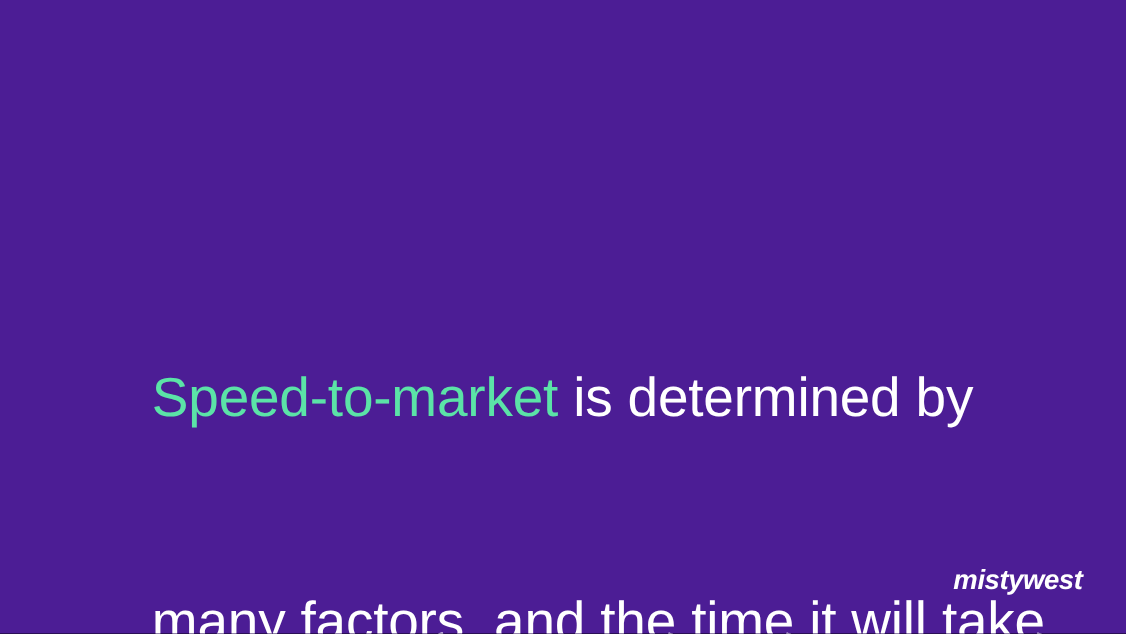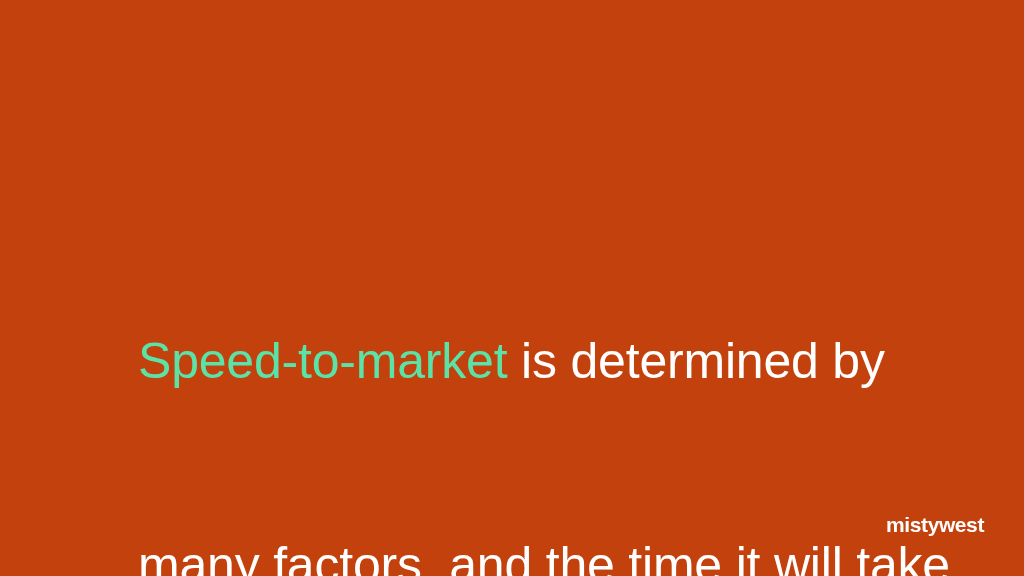--- a/index.html
+++ b/index.html
@@ -10,21 +10,21 @@
     width: 1024px;
     height: 576px;
     background: #000000;
     font-family: "Liberation Sans", sans-serif;
     overflow: hidden;
   }
   .slide {
     position: relative;
     width: 1024px;
     height: 576px;
-    background: #c2410c;
+    background: #4c1d95;
   }
 
   
   .quote {
     position: absolute;
     left: 98px;
     top: 141px;
     width: 860px;
     font-size: 50px;
     line-height: 68px;
@@ -57,25 +57,26 @@
     font-weight: 400;
     letter-spacing: 1.45px;
     color: #e8e8e8;
     text-transform: uppercase;
     white-space: nowrap;
   }
   .logo {
     position: absolute;
     right: 40px;
     top: 7px;
-    font-size: 21px;
+    font-size: 25px;
     font-weight: 600;
     letter-spacing: -0.4px;
     color: #ffffff;
     white-space: nowrap;
+    font-style: italic;
   }
 </style>
 </head>
 <body>
 
 <div class="slide">
 
   <blockquote class="quote">
     <span class="quote-line"><span class="highlight">Speed-to-market</span><span> is determined by</span></span>
     <span class="quote-line">many factors, and the time it will take</span>

